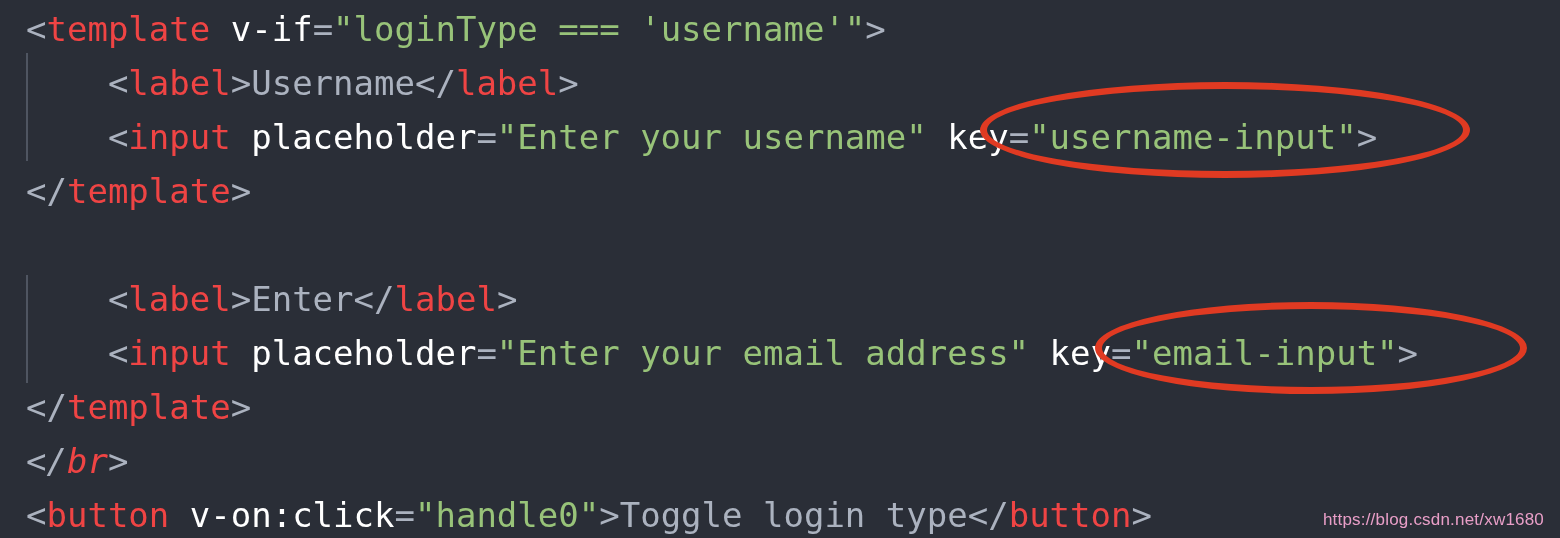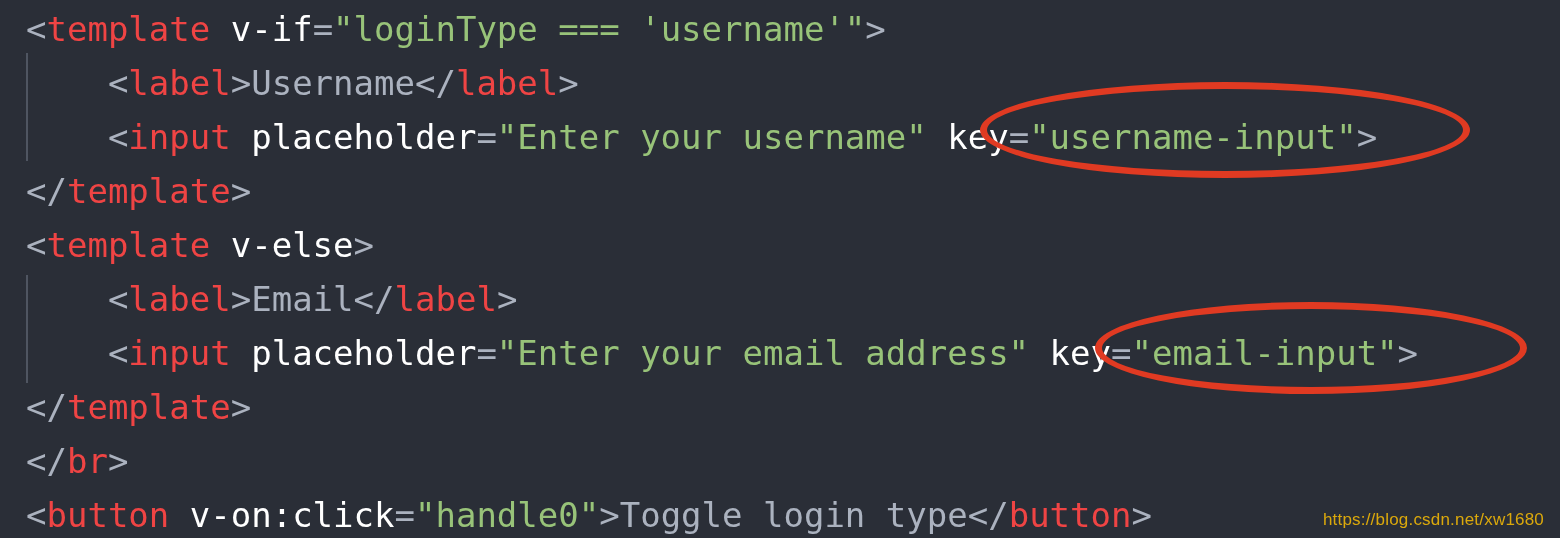--- a/index.html
+++ b/index.html
@@ -56,42 +56,41 @@
     box-sizing: border-box;
     background: transparent;
     pointer-events: none;
   }
 
   
   #watermark {
     position: absolute;
     right: 16px;
     bottom: 8px;
-    color: #eab308;
+    color: #f9a8d4;
     font-size: 17px;
     font-family: "Liberation Sans", sans-serif;
     letter-spacing: 0.2px;
     opacity: 0.92;
   }
 </style>
 </head>
 <body>
 
 <div id="screenshot">
 
   <div id="code">
       <div class="code-line" style="top: 2px;"><span class="tok-punct">&lt;</span><span class="tok-tag">template</span><span class="tok-punct"> </span><span class="tok-attr">v-if</span><span class="tok-punct">=</span><span class="tok-string">"loginType === 'username'"</span><span class="tok-punct">&gt;</span></div>
       <div class="code-line" style="top: 56px;"><span class="tok-punct">    &lt;</span><span class="tok-tag">label</span><span class="tok-punct">&gt;</span><span class="tok-text">Username</span><span class="tok-punct">&lt;/</span><span class="tok-tag">label</span><span class="tok-punct">&gt;</span></div>
       <div class="code-line" style="top: 110px;"><span class="tok-punct">    &lt;</span><span class="tok-tag">input</span><span class="tok-punct"> </span><span class="tok-attr">placeholder</span><span class="tok-punct">=</span><span class="tok-string">"Enter your username"</span><span class="tok-punct"> </span><span class="tok-attr">key</span><span class="tok-punct">=</span><span class="tok-string">"username-input"</span><span class="tok-punct">&gt;</span></div>
       <div class="code-line" style="top: 164px;"><span class="tok-punct">&lt;/</span><span class="tok-tag">template</span><span class="tok-punct">&gt;</span></div>
-      <div class="code-line" style="top: 218px;"><span class="tok-punct">&lt;</span><span class="tok-tag">template</span><span class="tok-punct"> </span><span class="tok-attr">v-else</span><span class="tok-punct">&gt;</span></div>
-      <div class="code-line" style="top: 272px;"><span class="tok-punct">    &lt;</span><span class="tok-tag">label</span><span class="tok-punct">&gt;</span><span class="tok-text">Email</span><span class="tok-punct">&lt;/</span><span class="tok-tag">label</span><span class="tok-punct">&gt;</span></div>
+      <div class="code-line" style="top: 272px;"><span class="tok-punct">    &lt;</span><span class="tok-tag">label</span><span class="tok-punct">&gt;</span><span class="tok-text">Enter</span><span class="tok-punct">&lt;/</span><span class="tok-tag">label</span><span class="tok-punct">&gt;</span></div>
       <div class="code-line" style="top: 326px;"><span class="tok-punct">    &lt;</span><span class="tok-tag">input</span><span class="tok-punct"> </span><span class="tok-attr">placeholder</span><span class="tok-punct">=</span><span class="tok-string">"Enter your email address"</span><span class="tok-punct"> </span><span class="tok-attr">key</span><span class="tok-punct">=</span><span class="tok-string">"email-input"</span><span class="tok-punct">&gt;</span></div>
       <div class="code-line" style="top: 380px;"><span class="tok-punct">&lt;/</span><span class="tok-tag">template</span><span class="tok-punct">&gt;</span></div>
-      <div class="code-line" style="top: 434px;"><span class="tok-punct">&lt;/</span><span class="tok-tag">br</span><span class="tok-punct">&gt;</span></div>
+      <div class="code-line" style="top: 434px; font-style: italic;"><span class="tok-punct">&lt;/</span><span class="tok-tag">br</span><span class="tok-punct">&gt;</span></div>
       <div class="code-line" style="top: 488px;"><span class="tok-punct">&lt;</span><span class="tok-tag">button</span><span class="tok-punct"> </span><span class="tok-attr">v-on:click</span><span class="tok-punct">=</span><span class="tok-string">"handle0"</span><span class="tok-punct">&gt;</span><span class="tok-text">Toggle login type</span><span class="tok-punct">&lt;/</span><span class="tok-tag">button</span><span class="tok-punct">&gt;</span></div>
     </div>
 
   <div id="guides">
       <div class="indent-guide" style="left: 26px; top: 53px; height: 108px;"></div>
       <div class="indent-guide" style="left: 26px; top: 275px; height: 108px;"></div>
     </div>
 
   <div id="annots">
       <div class="annotation-ellipse" style="left: 980px; top: 82px; width: 490px; height: 96px; border-color: rgb(224, 58, 34);"></div>

